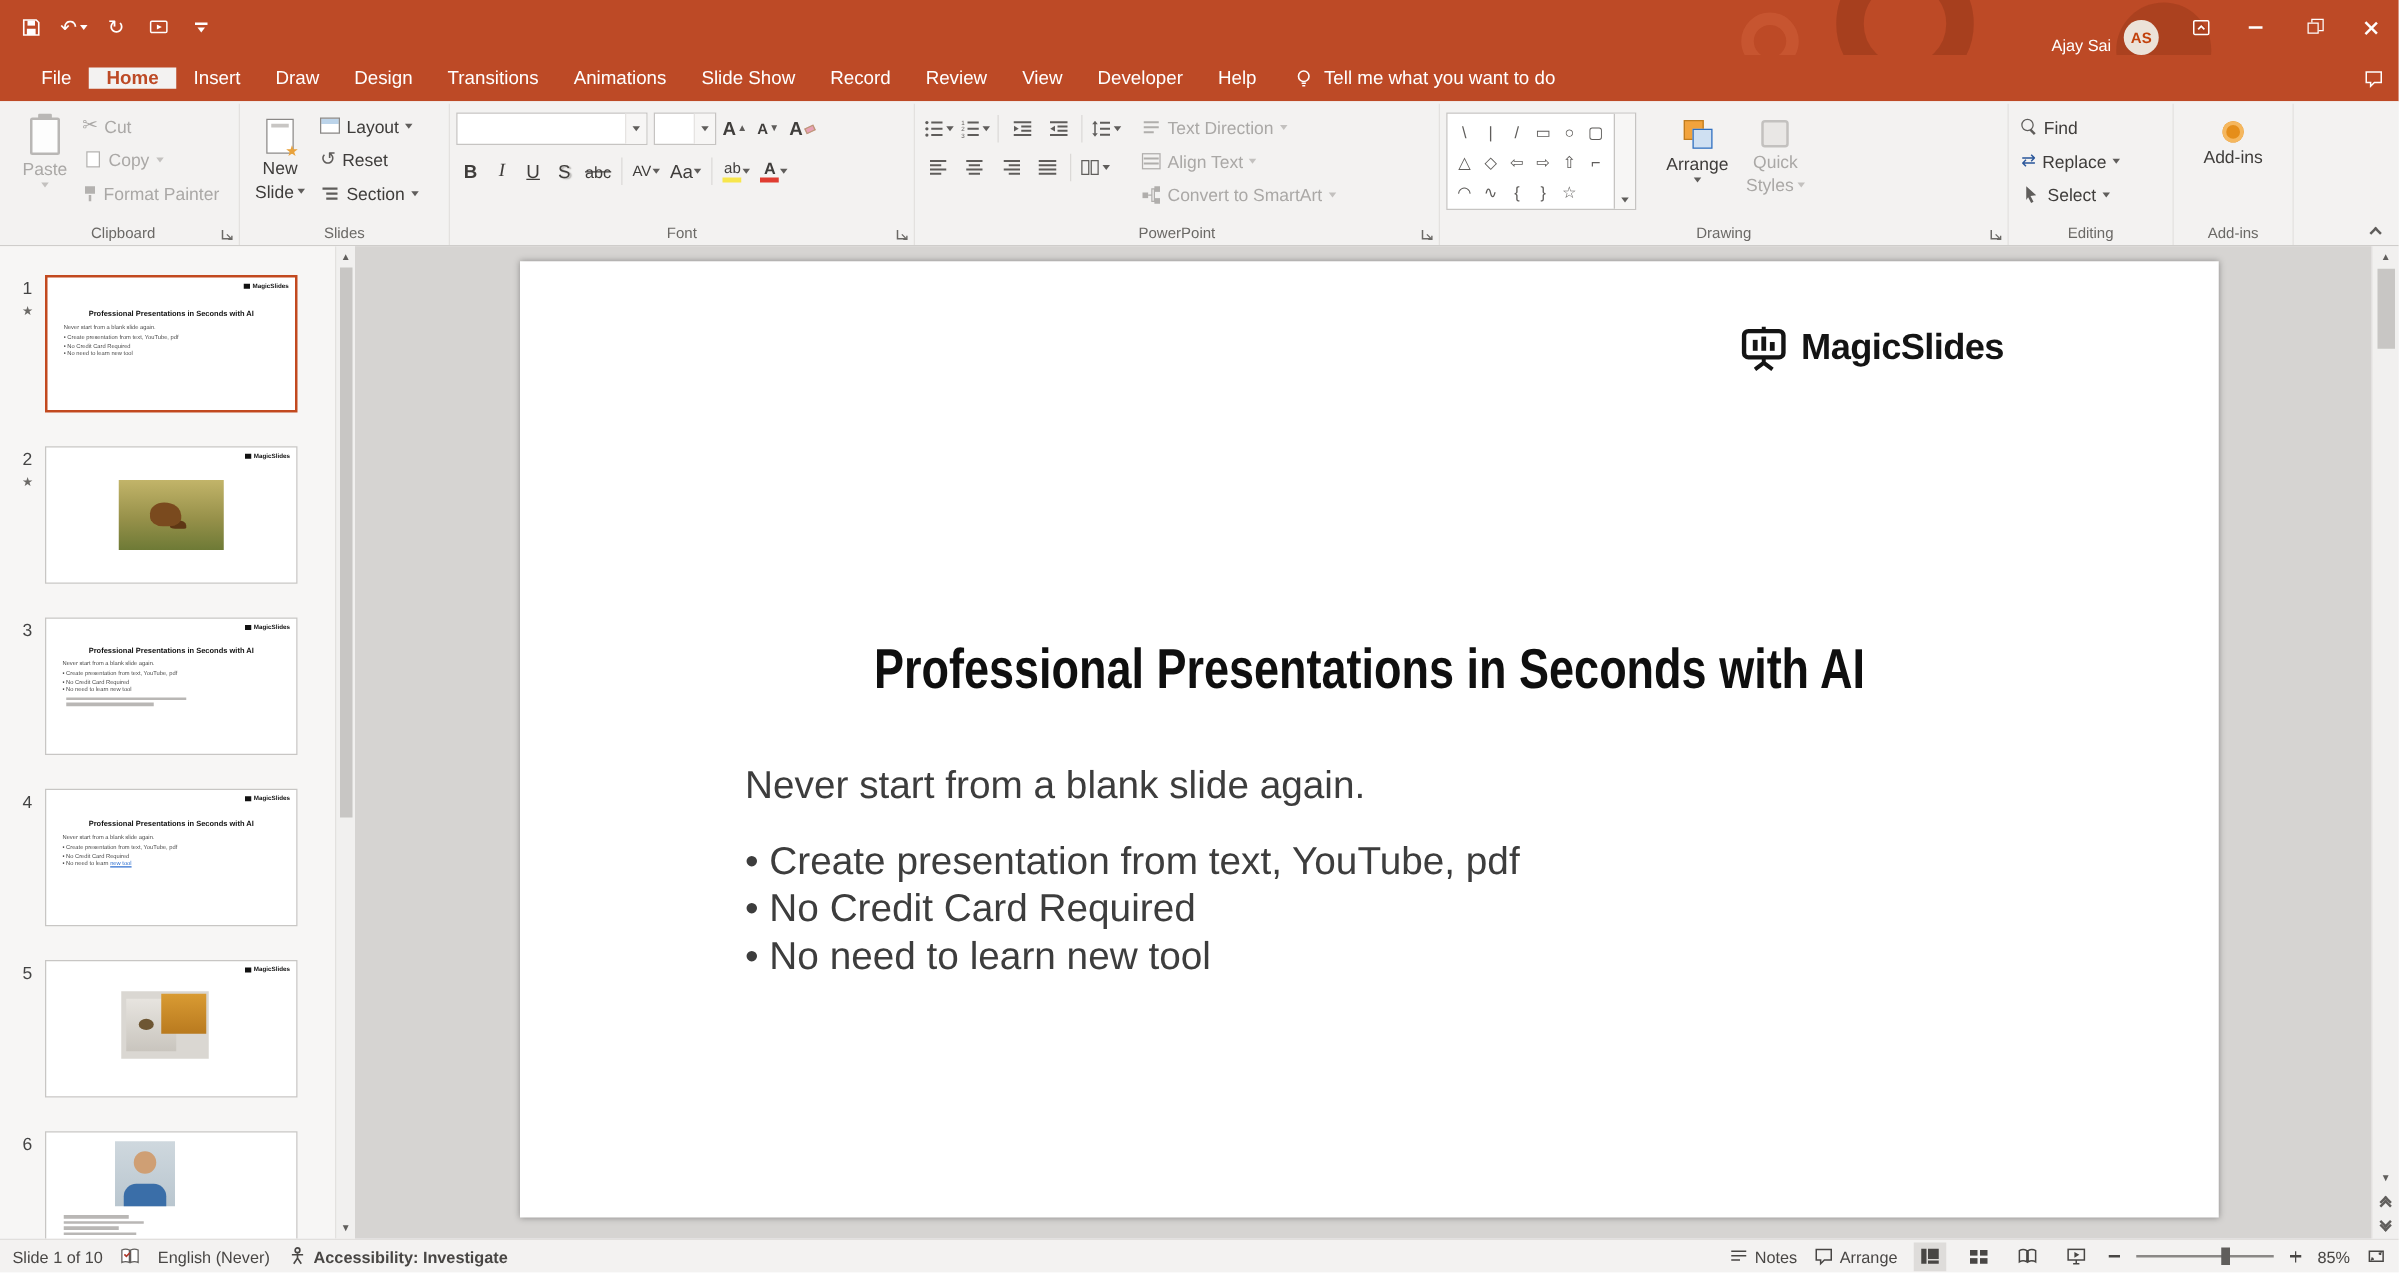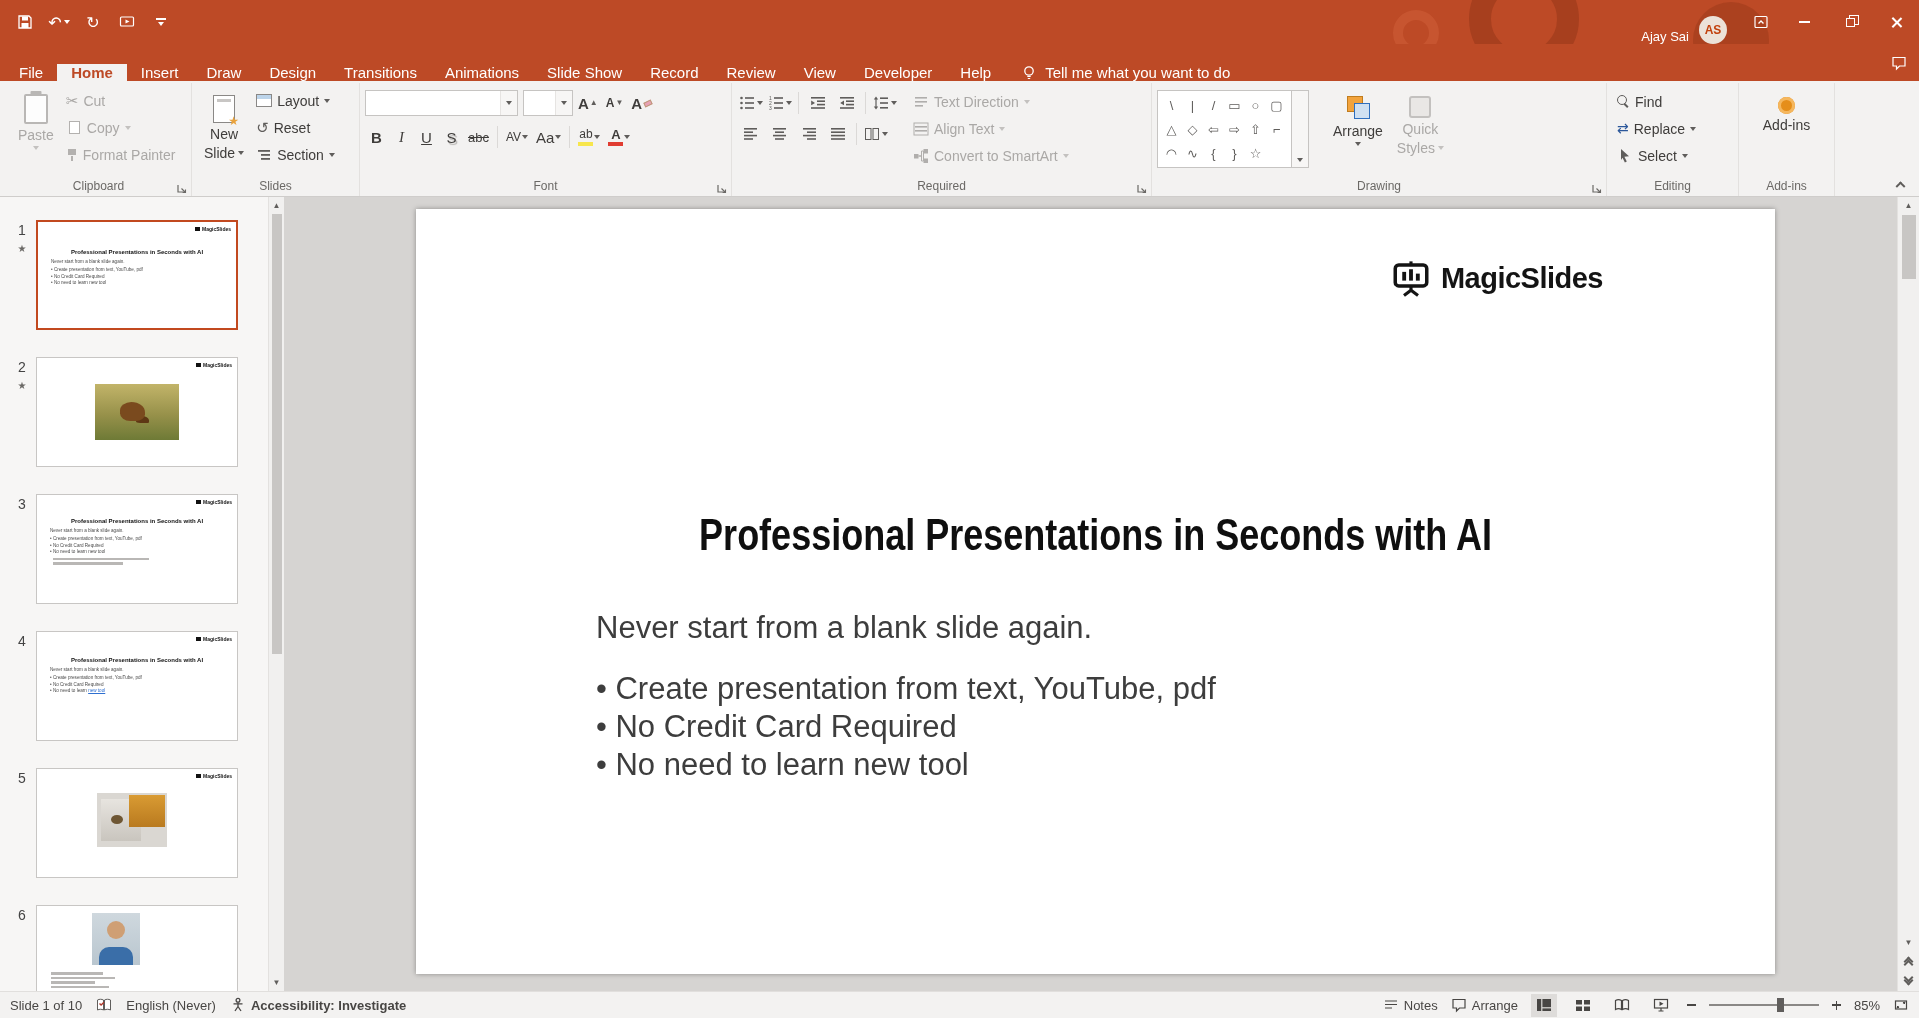--- a/index.html
+++ b/index.html
@@ -25,21 +25,21 @@
   .restore-sq{width:9px;height:9px;border:1.5px solid #fff;position:relative;background:var(--accent)}
   .restore-sq::before{content:"";position:absolute;top:-4px;left:2.5px;width:8px;height:8px;border:1.5px solid #fff;z-index:-1}
   .x-close{position:relative;width:13px;height:13px}
   .x-close::before,.x-close::after{content:"";position:absolute;left:6px;top:0;width:1.6px;height:13px;background:#fff}
   .x-close::before{transform:rotate(45deg)}.x-close::after{transform:rotate(-45deg)}
   .qbar{display:flex;flex-direction:column;align-items:center;gap:2px}
   .qbar .t{width:10px;height:1.6px;background:#fff}
   .caret-w{width:0;height:0;border-left:3.5px solid transparent;border-right:3.5px solid transparent;border-top:4px solid #fff}
 
   
-  .tabrow{position:absolute;top:44px;left:0;right:0;height:37px;background:var(--accent);display:flex;align-items:flex-end;padding-left:5px;color:#fff}
+  .tabrow{position:absolute;top:44px;left:0;right:0;height:37px;background:var(--accent);display:flex;align-items:center;padding-left:19px;color:#fff}
   .tab{display:flex;align-items:center;padding:0 14px;font-size:15px;white-space:nowrap}
   .tab.active{background:var(--rib);color:var(--accent);font-weight:700}
   .tellme{display:flex;align-items:center;gap:8px;margin-left:16px;font-size:15px;white-space:nowrap}
   .tab-right{position:absolute;right:12px;top:0;height:37px;display:flex;align-items:center}
 
   
   .ribbon{position:absolute;top:81px;left:0;right:0;height:116px;background:var(--rib);display:flex;padding:2px 0 0 6px;border-bottom:1px solid #cfcdcb}
   .group{position:relative;display:flex;align-items:flex-start;padding:4px 5px 18px 5px;border-right:1px solid #e3e1df}
   .glabel{position:absolute;left:0;right:0;bottom:3px;text-align:center;font-size:12px;color:#6b6966;white-space:nowrap}
   .launch{position:absolute;right:3px;bottom:3px;width:12px;height:12px}
@@ -535,21 +535,21 @@
               </g>
             </svg>
           <span>Convert to SmartArt</span>
             <span class="caret"></span>
           </div>
       </div>
       <span class="launch"><svg width="12" height="12" viewBox="0 0 12 12">
             <path d="M2 2v7h7" fill="none" stroke="#6b6966" stroke-width="1.2"></path>
             <path d="M5.5 5.5l4 4M9.5 6.6v2.9H6.6" fill="none" stroke="#6b6966" stroke-width="1.1"></path>
           </svg></span>
-      <div class="glabel">Required</div>
+      <div class="glabel">PowerPoint</div>
     </div>
 
     <div class="group" style="width:455px">
       <div class="shapes-box">
         <div class="shape-grid">
 
         <span class="shape">
               <span>\</span>
             </span>
             <span class="shape">

